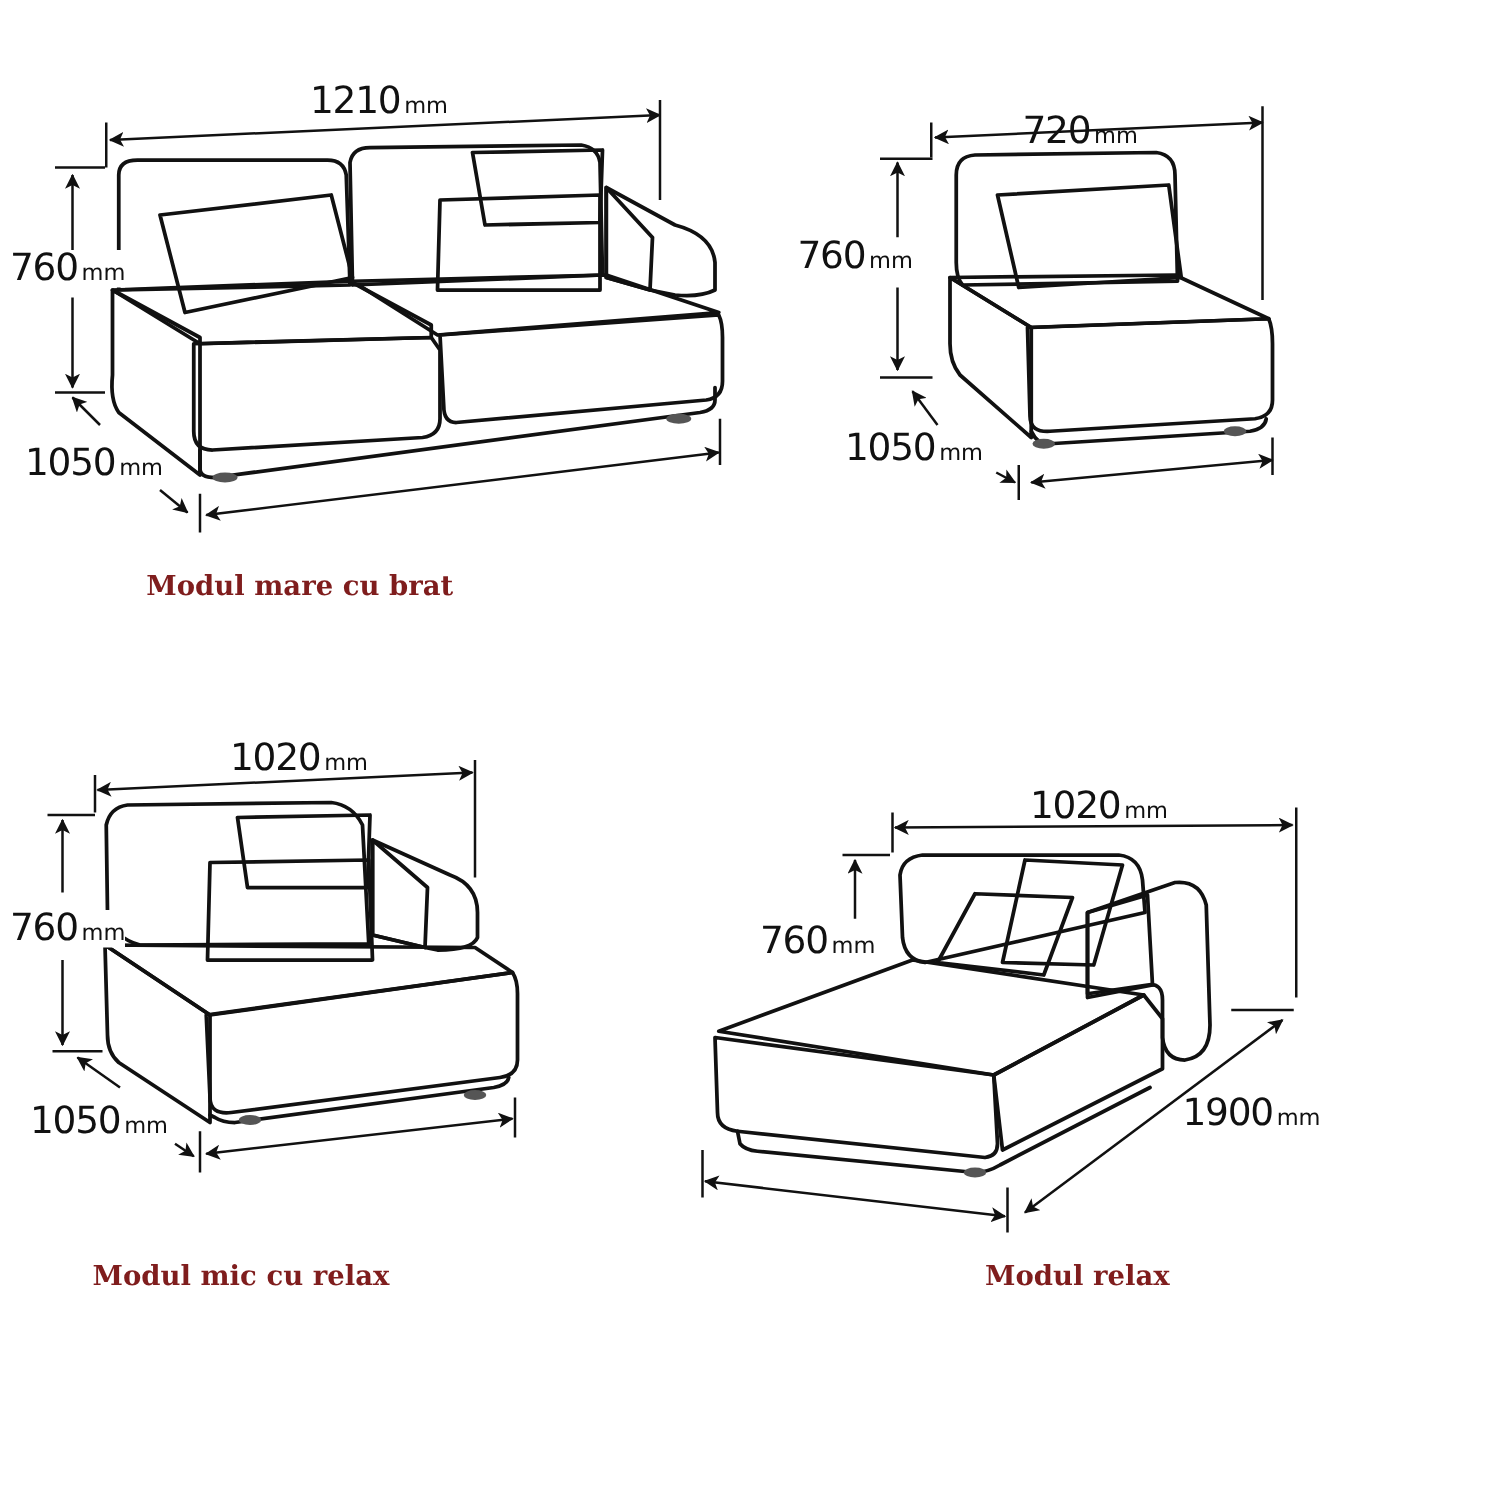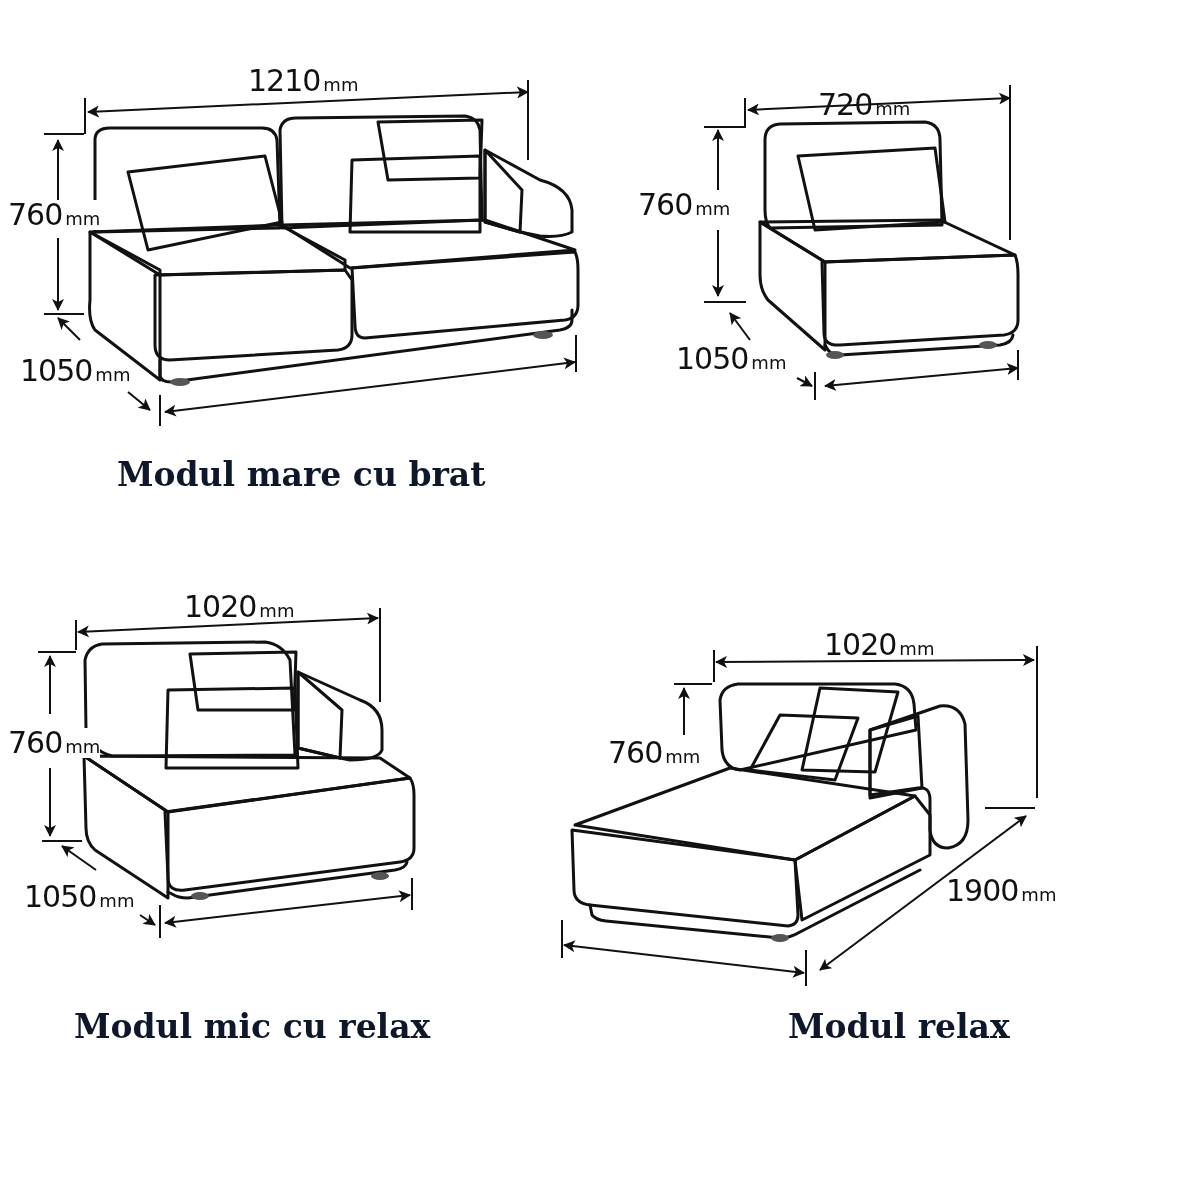--- a/index.html
+++ b/index.html
@@ -1,21 +1,21 @@
 <!DOCTYPE html>
 <html><head>
 <meta charset="utf-8">
 <style>
   html, body { margin: 0; padding: 0; background: #ffffff; }
   body { width: 1200px; height: 1200px; position: relative; overflow: hidden; font-family: "DejaVu Sans", sans-serif; color: #111; }
   .module { position: absolute; }
   .module svg { position: absolute; left: 0; top: 0; overflow: visible; }
   .dim { position: absolute; font-family: "DejaVu Sans", sans-serif; font-size: 30px; letter-spacing: -1px; color: #111; white-space: nowrap; line-height: 1; }
   .dim .unit { font-size: 18px; margin-left: 3px; letter-spacing: 0; }
-  .caption { position: absolute; font-family: "DejaVu Serif", serif; font-weight: bold; font-size: 33px; color: #0f172a; white-space: nowrap; line-height: 1; }
+  .caption { position: absolute; font-family: "DejaVu Serif", serif; font-weight: bold; font-size: 22px; color: #7f1d1d; white-space: nowrap; line-height: 1; }
   .stroke { stroke: #111; stroke-width: 3; fill: none; stroke-linejoin: round; stroke-linecap: round; }
   .dimline { stroke: #111; stroke-width: 2; fill: none; }
   .arrowhead { fill: #111; }
 </style>
 </head>
 <body>
 
 <svg width="0" height="0" style="position:absolute">
   <defs>
     <marker id="arr" viewBox="0 0 12 12" refX="11" refY="6" markerWidth="12" markerHeight="12" orient="auto-start-reverse" markerUnits="userSpaceOnUse">

